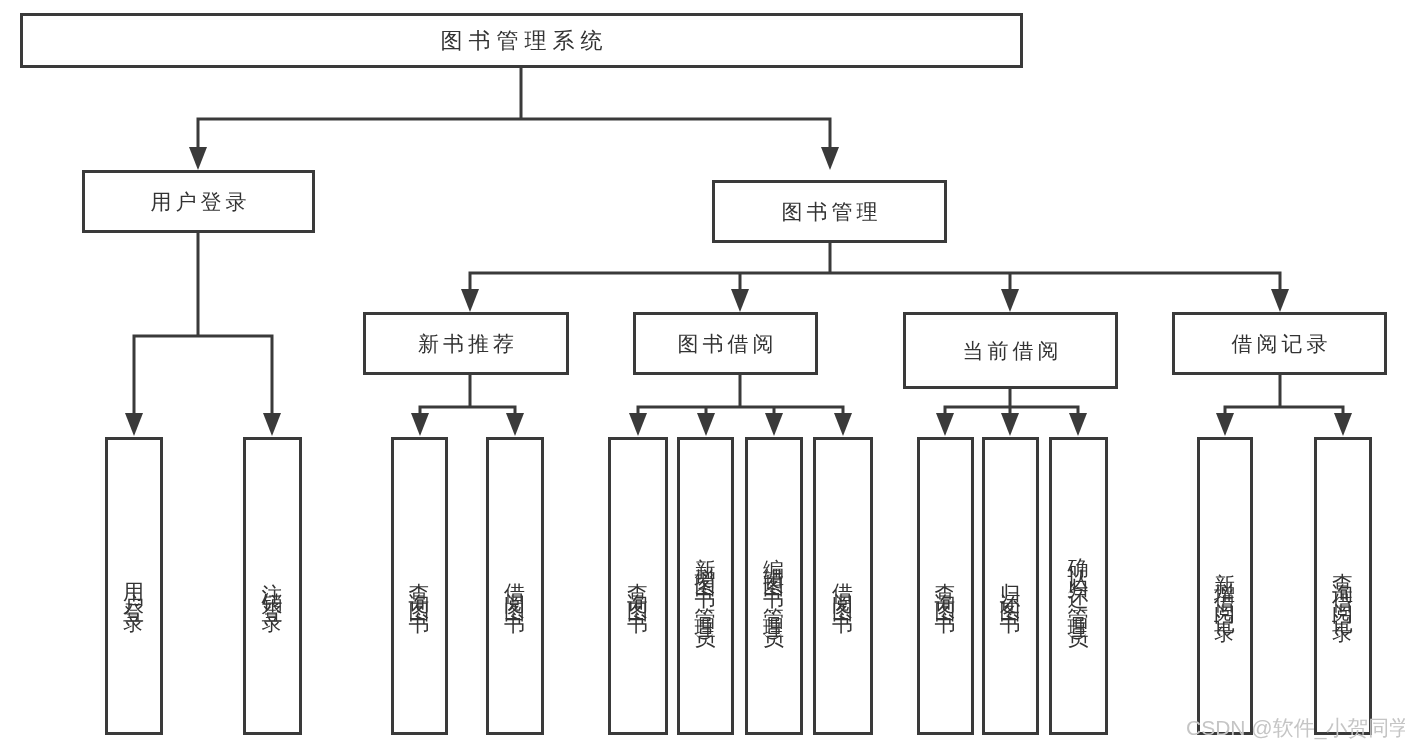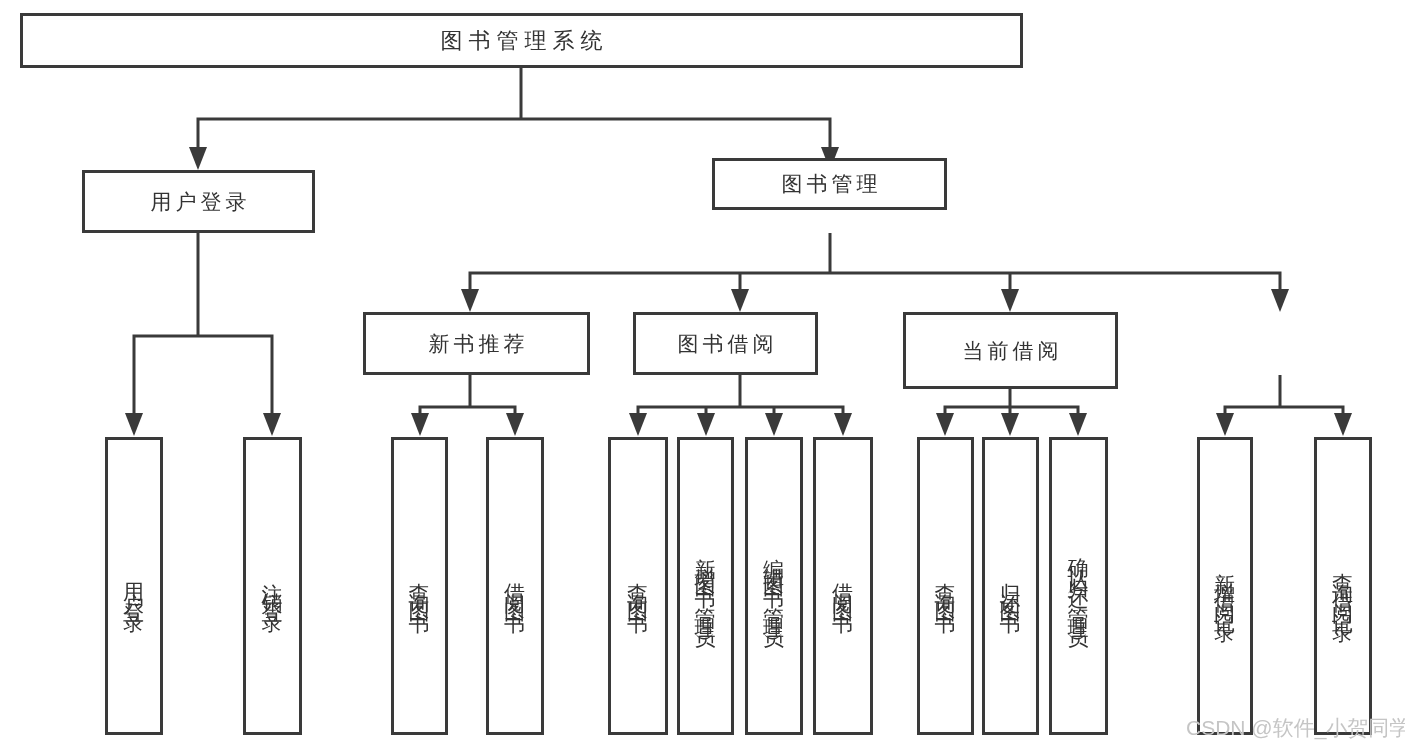--- a/index.html
+++ b/index.html
@@ -106,32 +106,35 @@
     <polygon points="1334,413 1352,413 1343,436"></polygon>
   </svg>
 
   <div class="box root" style="left:20px; top:13px; width:1003px; height:55px;">
     <span class="hlabel">图书管理系统</span>
   </div>
 
   <div class="box" style="left:82px; top:170px; width:233px; height:63px;">
     <span class="hlabel">用户登录</span>
   </div>
-  <div class="box" style="left:712px; top:158px; width:235px; height:52px;">
+  <div class="box" style="left:712px; top:180px; width:235px; height:63px;">
     <span class="hlabel">图书管理</span>
   </div>
 
-  <div class="box" style="left:363px; top:312px; width:227px; height:63px;">
+  <div class="box" style="left:363px; top:312px; width:206px; height:63px;">
     <span class="hlabel">新书推荐</span>
   </div>
   <div class="box" style="left:633px; top:312px; width:185px; height:63px;">
     <span class="hlabel">图书借阅</span>
   </div>
   <div class="box" style="left:903px; top:312px; width:215px; height:77px;">
     <span class="hlabel">当前借阅</span>
+  </div>
+  <div class="box" style="left:1172px; top:312px; width:215px; height:63px;">
+    <span class="hlabel">借阅记录</span>
   </div>
 
   <div class="box" style="left:105px; top:437px; width:58px; height:298px;">
     <span class="vlabel">用户登录</span>
   </div>
   <div class="box" style="left:243px; top:437px; width:59px; height:298px;">
     <span class="vlabel">注销登录</span>
   </div>
 
   <div class="box" style="left:391px; top:437px; width:57px; height:298px;">

